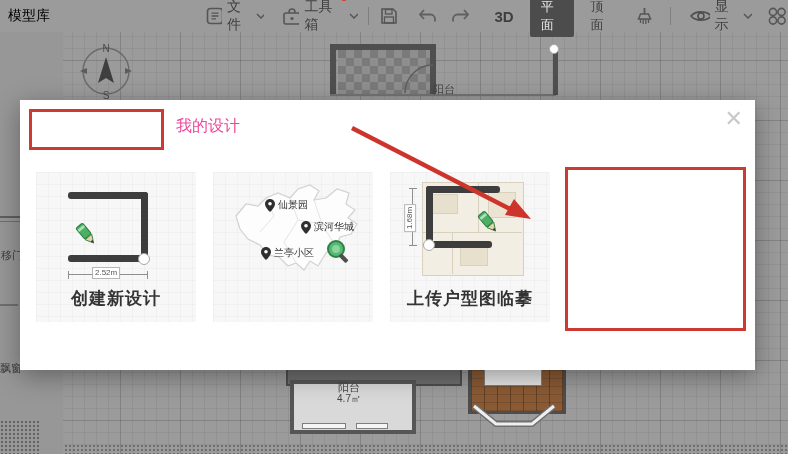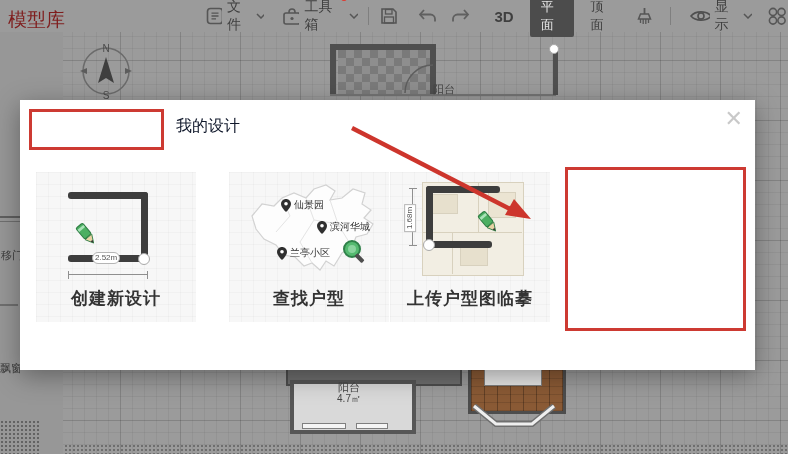--- a/index.html
+++ b/index.html
@@ -12,21 +12,21 @@
          linear-gradient(rgba(0,0,0,.05) 1px,transparent 1px),
          linear-gradient(90deg,rgba(0,0,0,.05) 1px,transparent 1px);
        background-size:60px 60px,60px 60px,12px 12px,12px 12px;}
   .abs{position:absolute;}
 
   
   .toolbar{position:absolute;left:0;top:0;width:788px;height:32px;background:#9b9b9b;z-index:5;
            display:flex;align-items:center;font-size:14px;color:#3f3f3f;}
   .tb-item{display:flex;align-items:center;gap:5px;cursor:pointer;}
   .tb-sep{width:1px;height:18px;background:rgba(0,0,0,.18);margin:0 10px;}
-  .model-lib{position:absolute;left:8px;top:7px;font-size:19px;color:#7f1d1d;}
+  .model-lib{position:absolute;left:8px;top:7px;font-size:14px;color:#000000;}
   .plan-btn{background:#4c4c4c;color:#e4e4e4;padding:3px 11px;border-radius:2px;font-size:13px;}
   .flat-btn{padding:3px 8px;font-size:13px;}
   .badge{position:absolute;width:6px;height:6px;border-radius:50%;background:#e0392f;right:-7px;top:-3px;}
   .rel{position:relative;}
 
   
   .left-panel{position:absolute;left:0;top:32px;width:63px;height:422px;background:#979797;z-index:2;}
   .panel-text{position:absolute;font-size:11px;color:#3c3c3c;white-space:nowrap;overflow:hidden;}
   .panel-line{position:absolute;background:#6f6f6f;}
   .dots{background-image:radial-gradient(#636363 1px,transparent 1.3px);background-size:4px 4px;}
@@ -40,21 +40,21 @@
         background-image:repeating-linear-gradient(90deg,rgba(0,0,0,.28) 0 1px,transparent 1px 13px),
                          repeating-linear-gradient(0deg,rgba(0,0,0,.12) 0 1px,transparent 1px 8px);
         border:3px solid #4d4d4d;}
   .win{position:absolute;background:#f5f5f5;border:1px solid #7f7f7f;}
 
   
   .modal{position:absolute;left:20px;top:100px;width:735px;height:270px;background:#fff;z-index:10;
          box-shadow:0 6px 24px rgba(0,0,0,.35);}
   .tab{position:absolute;top:16px;font-size:16px;cursor:pointer;}
   .tab-active{color:#44ad6c;}
-  .tab-idle{color:#0f172a;}
+  .tab-idle{color:#ec4899;}
   .close-x{position:absolute;right:12px;top:6px;font-size:22px;color:#c9c9c9;cursor:pointer;line-height:26px;}
   .card{position:absolute;top:72px;width:160px;height:150px;background:#f7f7f7;cursor:pointer;
         background-image:linear-gradient(rgba(0,0,0,.025) 1px,transparent 1px),
                          linear-gradient(90deg,rgba(0,0,0,.025) 1px,transparent 1px);
         background-size:12px 12px;}
   .card-title{position:absolute;left:0;right:0;bottom:12px;text-align:center;font-size:17px;
               font-weight:bold;color:#333;letter-spacing:1px;}
   .cwall{position:absolute;background:#3d3d3d;border-radius:3px;}
   .corner-dot{position:absolute;width:10px;height:10px;border-radius:50%;background:#fff;border:1px solid #a9a9a9;}
   .dim-h{position:absolute;border-top:1px solid #8f8f8f;}
@@ -214,33 +214,33 @@
   <div class="modal">
     <div class="tab tab-idle" style="left:156px;">我的设计</div>
     <div class="close-x">✕</div>
 
     <div class="card" style="left:16px;">
       <div class="cwall" style="left:32px;top:20px;width:80px;height:7px;"></div>
       <div class="cwall" style="left:105px;top:20px;width:7px;height:70px;"></div>
       <div class="cwall" style="left:32px;top:83px;width:80px;height:7px;"></div>
       <div class="corner-dot" style="left:102px;top:81px;"></div>
       <div class="dim-h" style="left:32px;top:102px;width:80px;"></div>
-      <div class="dim-label" style="left:56px;top:80px;border-radius:6px;">2.52m</div>
+      <div class="dim-label" style="left:56px;top:95px;">2.52m</div>
       <svg class="abs" style="left:36px;top:48px;" width="28" height="28" viewBox="0 0 26 26">
         <g transform="rotate(-40 13 13)">
             <rect x="9" y="3" width="8" height="13" rx="1.5" fill="#4caf62" stroke="#2e7d44"></rect>
             <rect x="9.5" y="5" width="7" height="2.5" fill="#a9e2b8"></rect>
             <path d="M9 16.5 L13 24 L17 16.5 Z" fill="#e9d2a5" stroke="#2e7d44" stroke-width=".8"></path>
             <path d="M11.8 21 L13 23.6 L14.2 21 Z" fill="#333"></path>
           </g>
       </svg>
       <div class="card-title">创建新设计</div>
     </div>
 
-    <div class="card" style="left:193px;margin-left:16px;">
+    <div class="card" style="left:193px;">
       <svg class="abs" style="left:5px;top:4px;" width="150" height="104" viewBox="0 0 150 104">
         <path d="M18 40 L28 28 L40 30 L48 22 L60 17 L72 22 L80 13 L92 9 L101 15 L96 24 L108 22 L119 13 L131 17 L128 28 L137 34 L130 42 L139 48 L133 58 L122 61 L118 71 L108 77 L100 90 L92 85 L86 94 L78 87 L70 90 L61 81 L50 79 L42 69 L30 63 L22 53 Z" fill="#fdfdfd" stroke="#d2d2d2" stroke-width="1.2"></path>
         <path d="M48 22 L56 40 L42 56 M72 22 L80 44 L104 48 M80 44 L66 66 L78 87 M104 48 L118 71 M96 24 L104 48" fill="none" stroke="#e4e4e4" stroke-width="1"></path>
       </svg>
       <div class="pin" style="left:52px;top:26px;">
         <svg width="10" height="13" viewBox="0 0 10 13">
             <path d="M5 0C2.2 0 0 2.2 0 5c0 3.5 5 8 5 8s5-4.5 5-8C10 2.2 7.8 0 5 0z" fill="#2f2f2f"></path>
             <circle cx="5" cy="4.8" r="1.8" fill="#fff"></circle>
           </svg>
         <span class="pin-label">仙景园</span>
@@ -257,21 +257,20 @@
             <path d="M5 0C2.2 0 0 2.2 0 5c0 3.5 5 8 5 8s5-4.5 5-8C10 2.2 7.8 0 5 0z" fill="#2f2f2f"></path>
             <circle cx="5" cy="4.8" r="1.8" fill="#fff"></circle>
           </svg>
         <span class="pin-label">兰亭小区</span>
       </div>
       <svg class="abs" style="left:112px;top:66px;" width="28" height="28">
         <circle cx="11" cy="11" r="8" fill="#54ba70" stroke="#2f8049" stroke-width="2"></circle>
         <circle cx="11" cy="11" r="4" fill="#8ad49e"></circle>
         <rect x="16.5" y="15.2" width="10" height="4.2" rx="1.2" transform="rotate(45 16.5 15.2)" fill="#4e4e4e"></rect>
       </svg>
-      <div class="card-title">查找户型</div>
     </div>
 
     <div class="card" style="left:370px;">
       <div class="fade" style="left:32px;top:10px;width:100px;height:92px;"></div>
       <div class="fade-line" style="left:88px;top:10px;width:1px;height:50px;"></div>
       <div class="fade-line" style="left:32px;top:60px;width:100px;height:1px;"></div>
       <div class="fade-line" style="left:62px;top:60px;width:1px;height:42px;"></div>
       <div class="fade" style="left:42px;top:22px;width:24px;height:18px;background:#e7e0cd;"></div>
       <div class="fade" style="left:98px;top:20px;width:26px;height:24px;background:#ebe4d2;"></div>
       <div class="fade" style="left:70px;top:70px;width:26px;height:22px;background:#e7e0cd;"></div>

